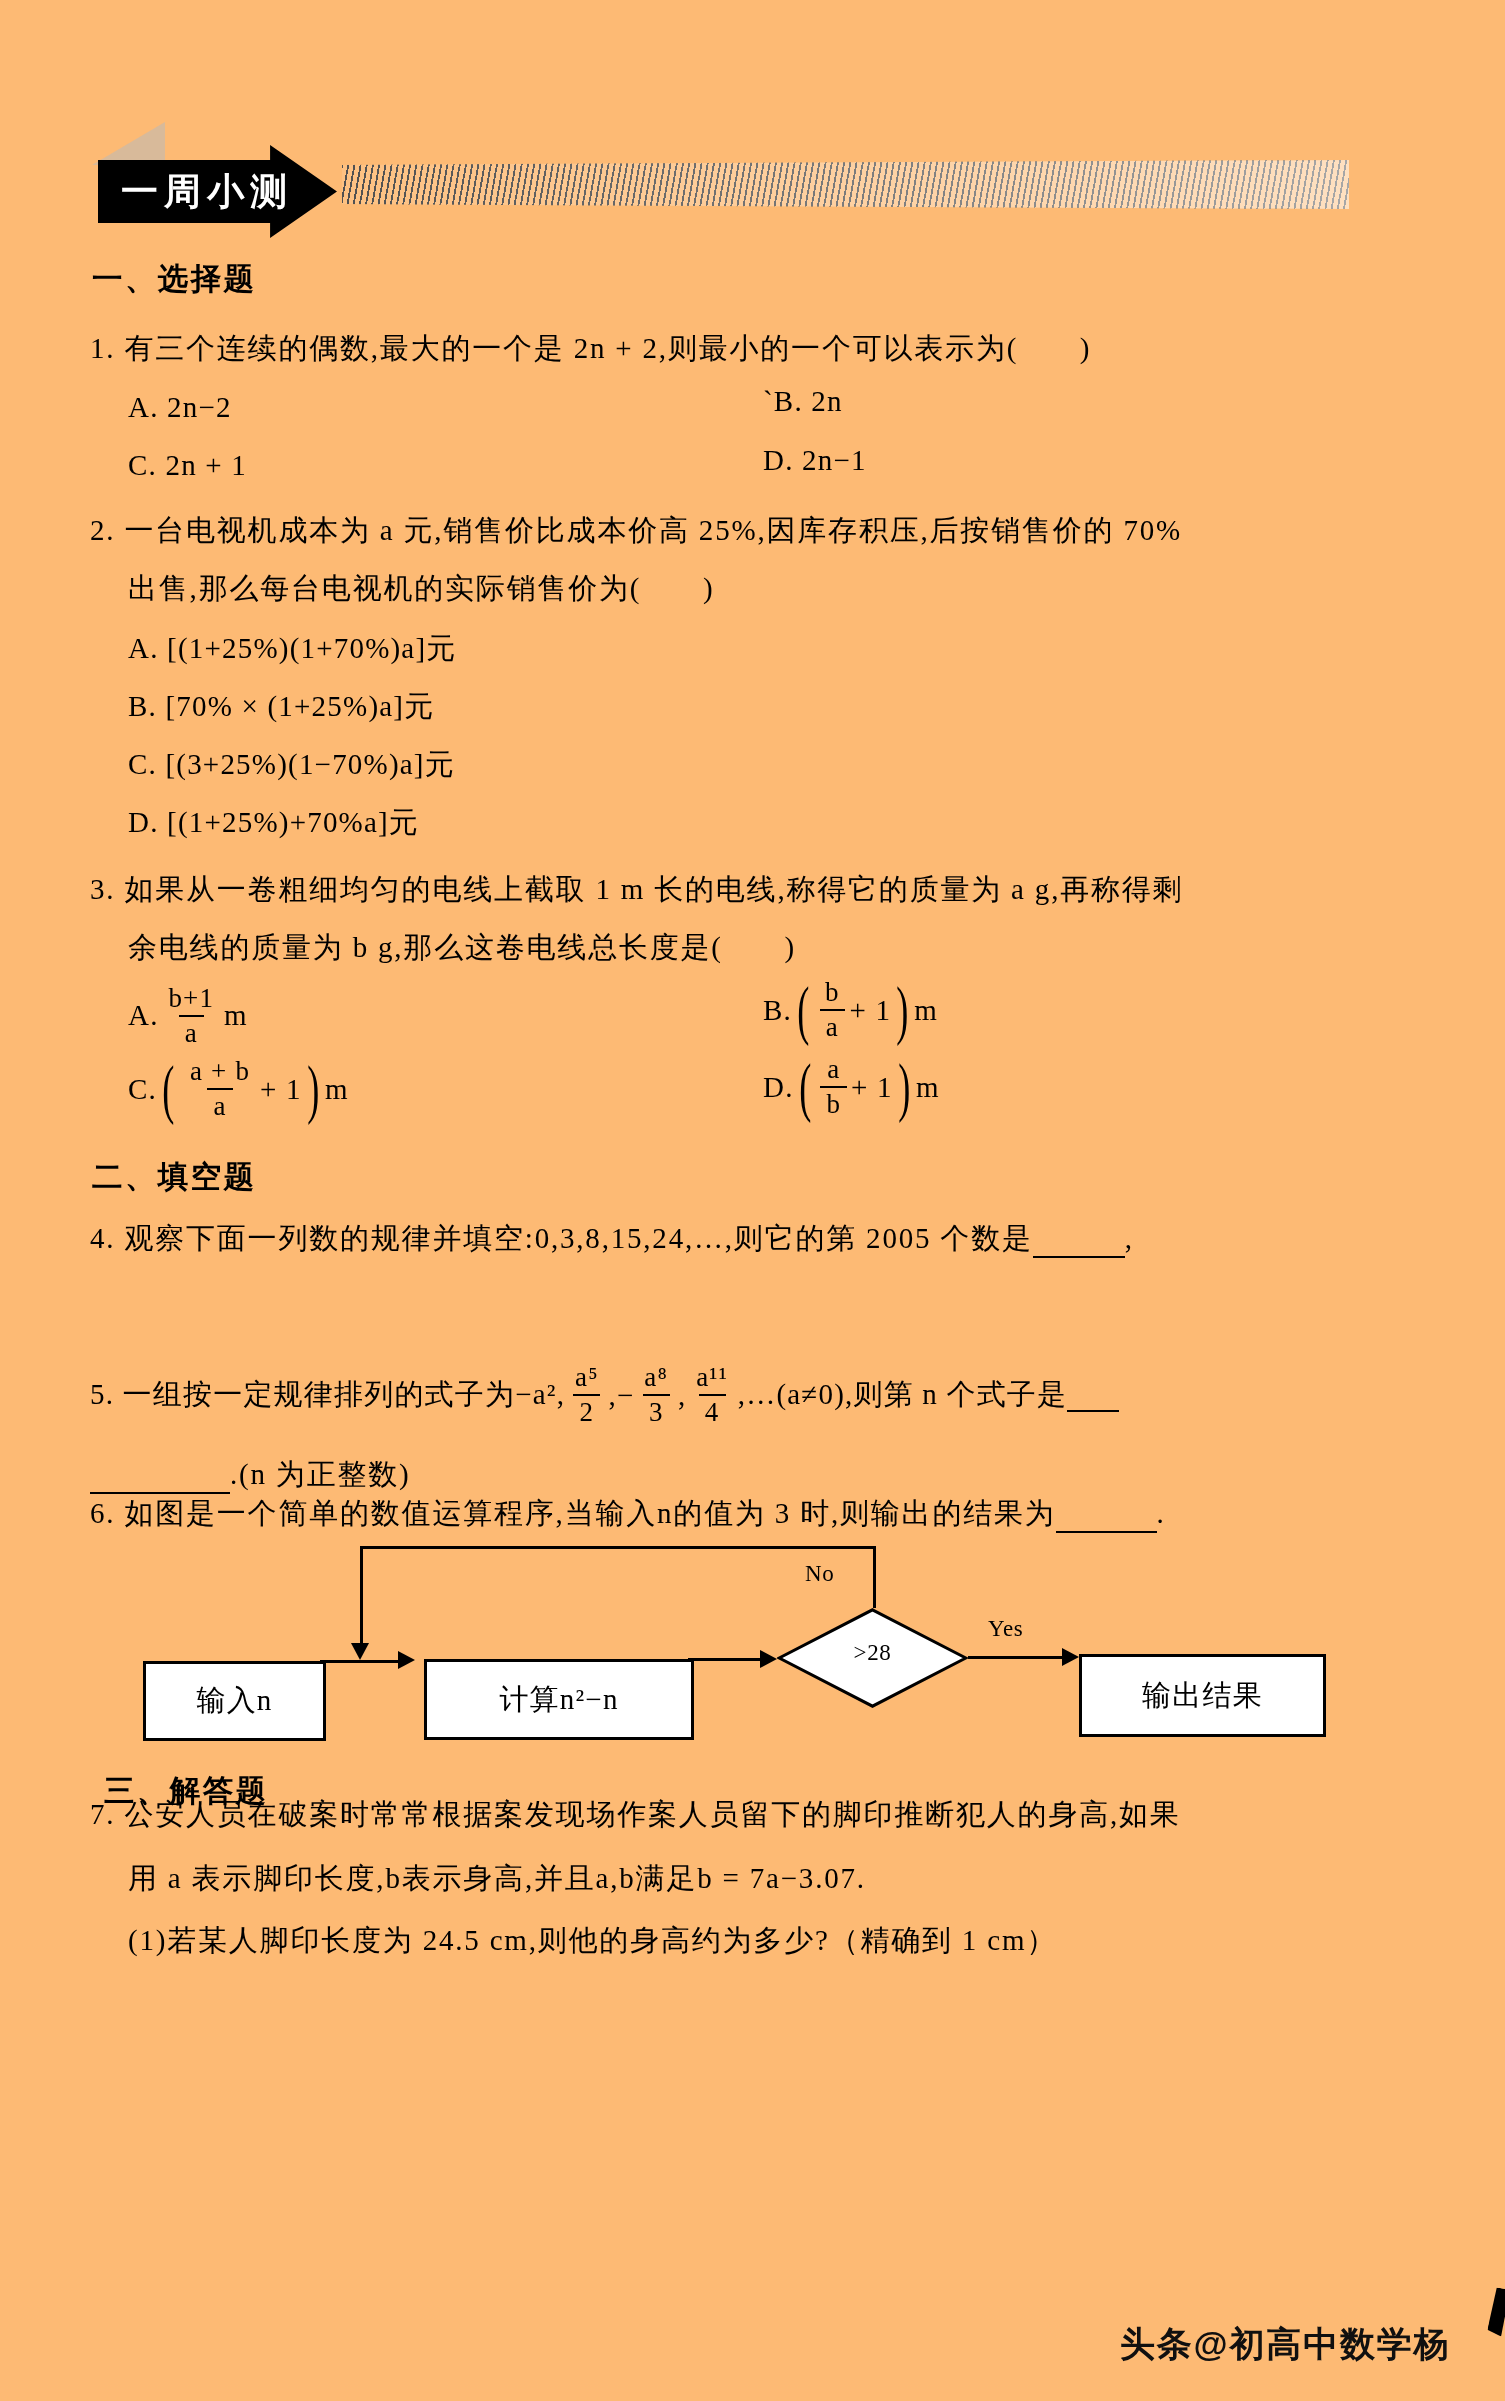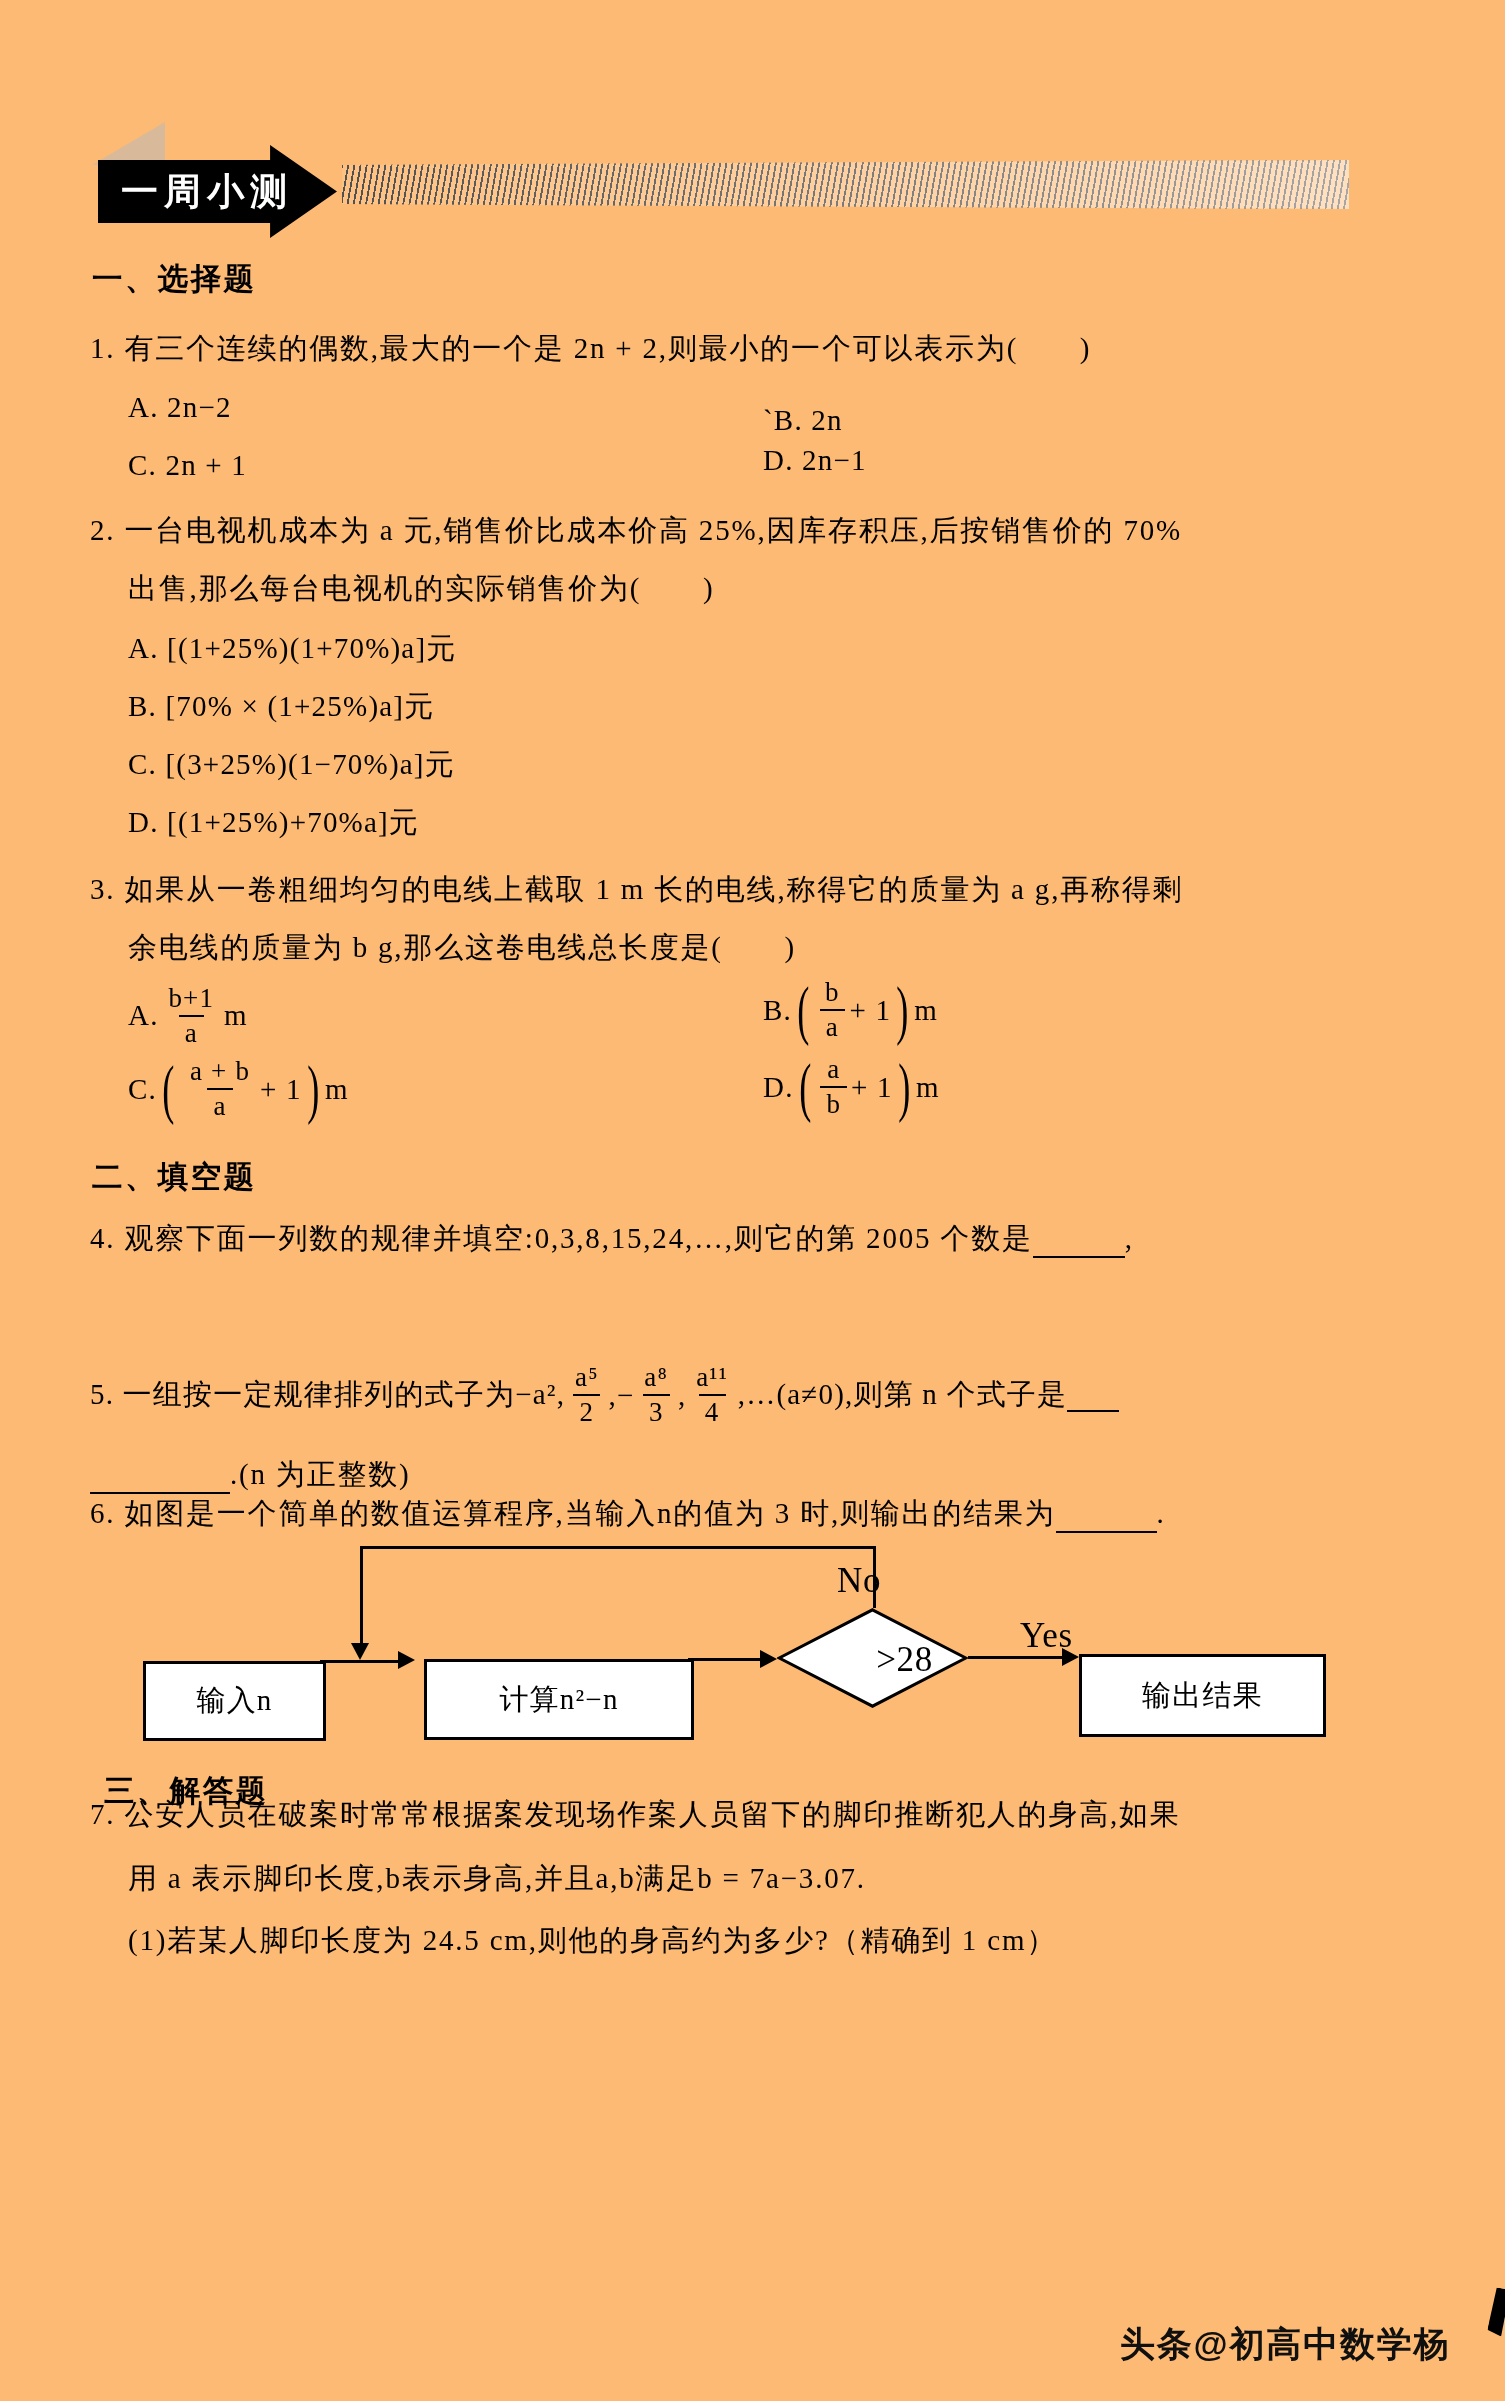--- a/index.html
+++ b/index.html
@@ -32,42 +32,42 @@
   .frac .den{border-top:2.4px solid #000;padding:2.4px 6.1px 0;}
   .paren{font-size:66px;font-weight:300;line-height:1;display:inline-block;transform:scaleX(.55);}
   
   .fc-box{border:3.1px solid #000;display:flex;align-items:center;justify-content:center;
           font-size:29px;letter-spacing:1.2px;background:#fff;margin-top:36px;}
   .hline,.vline{background:#000;}
   .ah-right{width:0;height:0;border-top:9.8px solid transparent;border-bottom:9.8px solid transparent;
             border-left:17px solid #000;}
   .ah-down{width:0;height:0;border-left:9.8px solid transparent;border-right:9.8px solid transparent;
            border-top:17px solid #000;}
-  .fc-label{font-size:35px;letter-spacing:0.6px;margin-left:32px;}
+  .fc-label{font-size:23px;letter-spacing:0.6px;}
   .watermark{font-family:"Liberation Sans","DejaVu Sans",sans-serif;font-weight:700;
     font-size:35px;color:#101010;letter-spacing:1.8px;}
   .edge-mark{left:1490px;top:2288px;width:17px;height:48px;background:#000;
     clip-path:polygon(20% 0,100% 0,85% 100%,0 90%);transform:rotate(8deg);}
 </style>
 </head>
 <body>
 
 <div class="page">
 
   <div class="abs banner-smudge"></div>
   <div class="abs banner-arrow">
     <span class="banner-title">一周小测</span>
   </div>
   <div class="abs hatch"></div>
 
   <div class="abs sec" style="left:92px;top:259px;">一、选择题</div>
 
   <div class="abs line" style="left:90px;top:330px;">1. 有三个连续的偶数,最大的一个是 2n + 2,则最小的一个可以表示为(　　)</div>
   <div class="abs opt" style="left:128px;top:391px;">A. 2n−2</div>
-  <div class="abs opt" style="left:763px;top:404px;text-align:center;">`B. 2n</div>
+  <div class="abs opt" style="left:763px;top:385px;text-align:center;">`B. 2n</div>
   <div class="abs opt" style="left:128px;top:449px;">C. 2n + 1</div>
   <div class="abs opt" style="left:763px;top:444px;">D. 2n−1</div>
 
   <div class="abs line" style="left:90px;top:512px;">2. 一台电视机成本为 a 元,销售价比成本价高 25%,因库存积压,后按销售价的 70%</div>
   <div class="abs line" style="left:128px;top:570px;">出售,那么每台电视机的实际销售价为(　　)</div>
   <div class="abs opt" style="left:128px;top:629px;">A. [(1+25%)(1+70%)a]元</div>
   <div class="abs opt" style="left:128px;top:687px;">B. [70% × (1+25%)a]元</div>
   <div class="abs opt" style="left:128px;top:745px;">C. [(3+25%)(1−70%)a]元</div>
   <div class="abs opt" style="left:128px;top:803px;">D. [(1+25%)+70%a]元</div>
 

